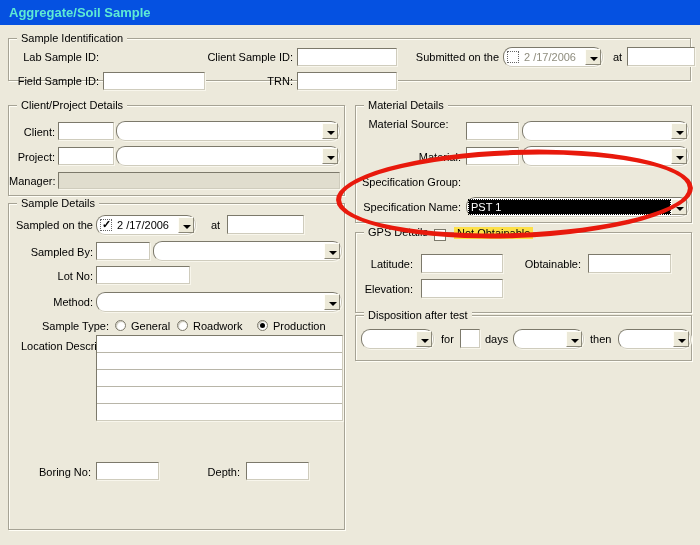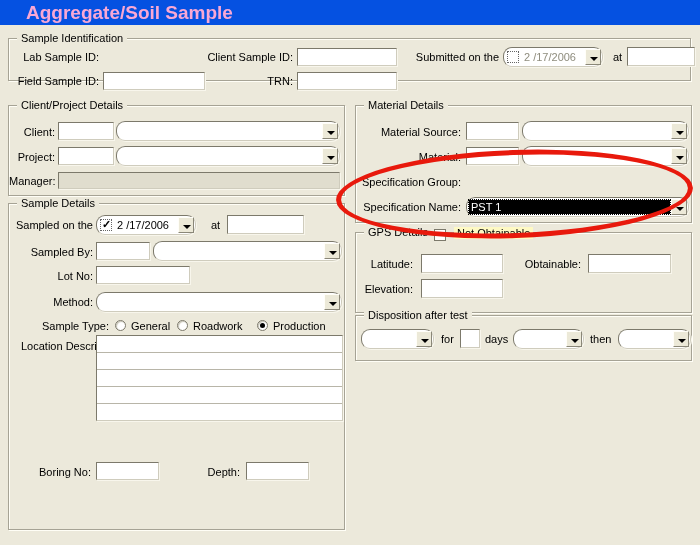--- a/index.html
+++ b/index.html
@@ -10,21 +10,21 @@
     font-family:"Liberation Sans", sans-serif;
     font-size:11px;
     color:#000;
     overflow:hidden;
   }
   .titlebar {
     position:absolute; left:0; top:0; width:700px; height:25px;
     background:#0551e1;
   }
   .titlebar .title {
-    color:#f9a8d4; font-weight:bold; font-size:19px; line-height:25px; padding-left:26px;
+    color:#5eead4; font-weight:bold; font-size:13px; line-height:25px; padding-left:9px;
   }
   .group {
     position:absolute;
     border:1px solid #a6a395;
     box-shadow:1px 1px 0 #fffef6, inset 1px 1px 0 #fffef6;
   }
   .legend {
     position:absolute; top:-7px; left:8px;
     background:#ece9db; padding:0 4px; white-space:nowrap;
   }
@@ -146,21 +146,21 @@
       </span>
   </div>
 
   <span class="lbl r" style="left:0; top:69px; width:46px;">Manager:</span>
   <input class="field ro" style="left: 49px; top: 66px; width: 282px; height: 17px;" readonly="" value="">
 </div>
 
 <div class="group" style="left:355px; top:105px; width:337px; height:118px;">
   <span class="legend">Material Details</span>
 
-  <span class="lbl r" style="left:0; top:20px; width:105px;">Material Source:</span>
+  <span class="lbl r" style="left:0; top:12px; width:105px;text-align:center;">Material Source:</span>
   <input class="field" style="left: 110px; top: 16px; width: 53px; height: 18px;" value="">
   <div class="combo" style="left:166px; top:15px; width:167px;">
     <span class="combo-text"></span>
     <span class="combo-btn">
         <span class="arr"></span>
       </span>
   </div>
 
   <span class="lbl r" style="left:0; top:45px; width:105px;">Material:</span>
   <input class="field" style="left: 110px; top: 41px; width: 53px; height: 18px;" value="">
@@ -231,21 +231,21 @@
 
   <span class="lbl r" style="left:0; top:262px; width:82px;">Boring No:</span>
   <input class="field" style="left: 87px; top: 258px; width: 63px; height: 18px;" value="">
   <span class="lbl r" style="left:195px; top:262px; width:36px;">Depth:</span>
   <input class="field" style="left: 237px; top: 258px; width: 63px; height: 18px;" value="">
 </div>
 
 <div class="group" style="left:355px; top:232px; width:337px; height:81px;">
   <span class="legend">GPS Details</span>
   <span class="cb solid" style="left:78px; top:-4px; background:#fff;"></span>
-  <span class="lbl" style="left:98px; top:-6px; background:#fef9c3; padding:0 3px;">Not Obtainable</span>
+  <span class="lbl" style="left:98px; top:-6px; background:#fde047; padding:0 3px;">Not Obtainable</span>
 
   <span class="lbl r" style="left:9px; top:25px; width:48px;">Latitude:</span>
   <input class="field" style="left: 65px; top: 21px; width: 82px; height: 19px;" value="">
   <span class="lbl r" style="left:168px; top:25px; width:57px;">Obtainable:</span>
   <input class="field" style="left: 232px; top: 21px; width: 83px; height: 19px;" value="">
   <span class="lbl r" style="left:5px; top:50px; width:52px;">Elevation:</span>
   <input class="field" style="left: 65px; top: 46px; width: 82px; height: 19px;" value="">
 </div>
 
 <div class="group" style="left:355px; top:315px; width:337px; height:46px;">

